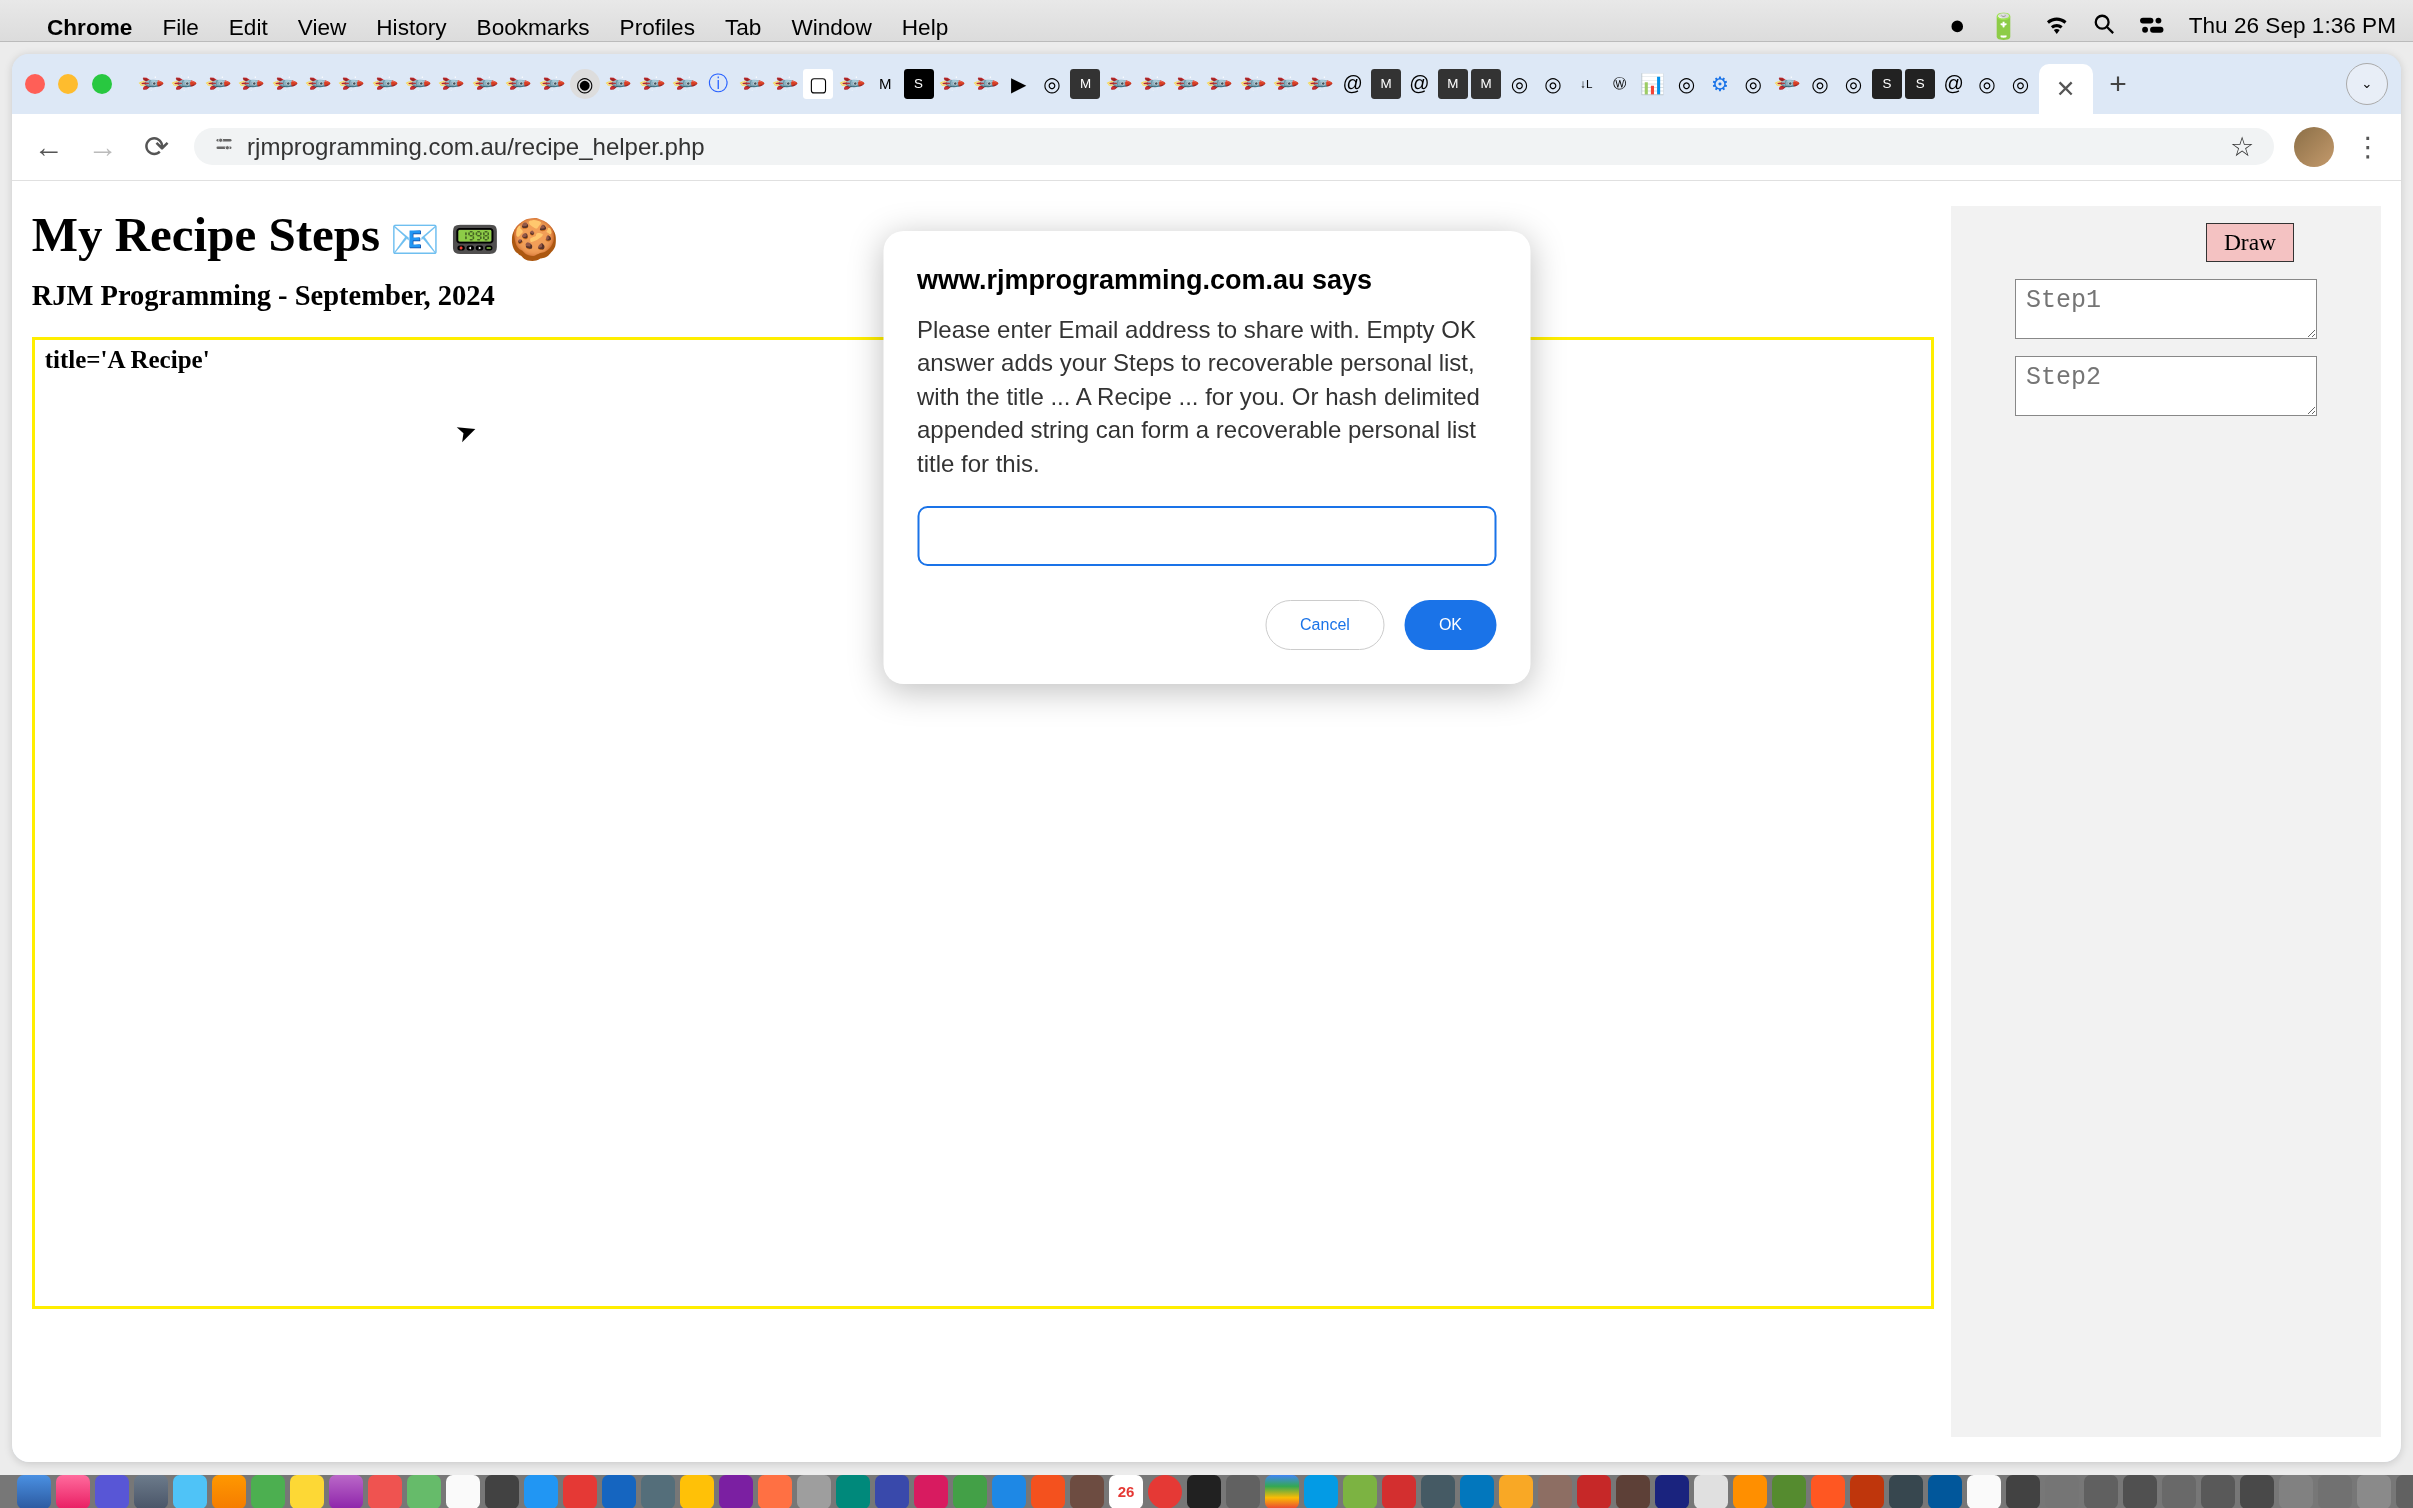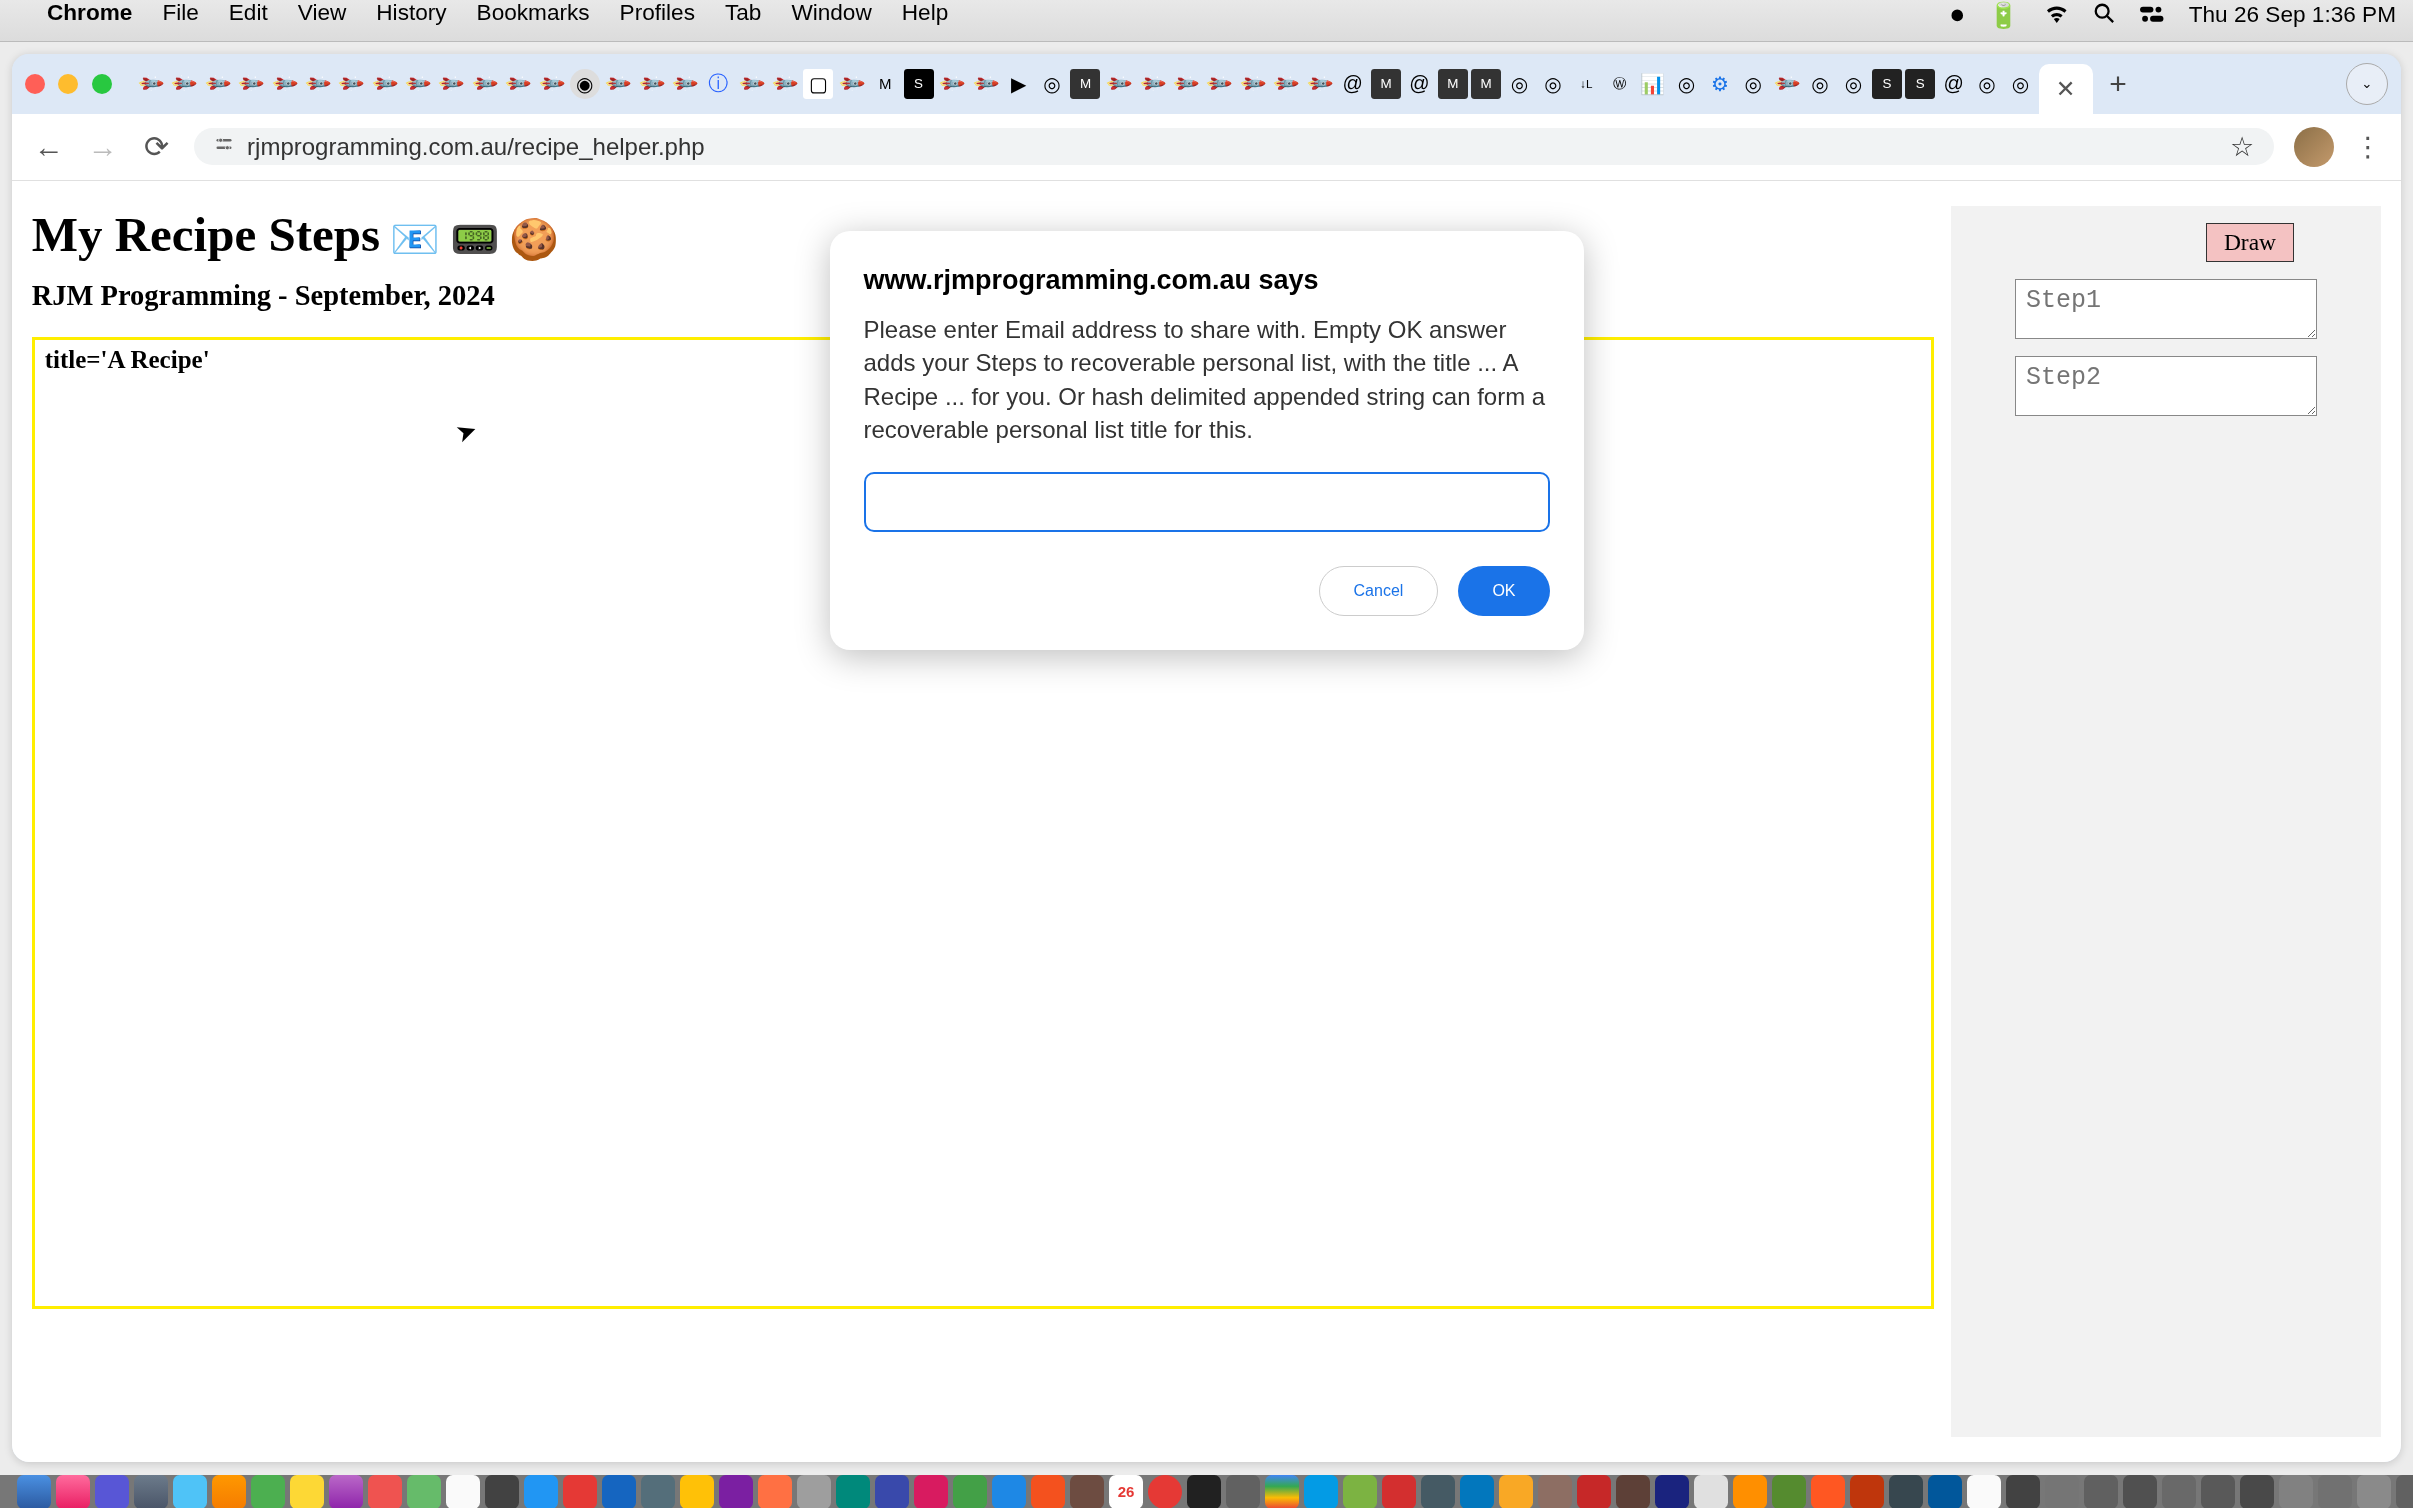--- a/index.html
+++ b/index.html
@@ -15,21 +15,21 @@
       height: 1508px;
       overflow: hidden;
       position: relative;
     }
     
     
     .menubar {
       height: 42px;
       background: linear-gradient(to bottom, #e8e8e8, #dcdcdc);
       display: flex;
-      align-items: flex-start;
+      align-items: flex-end;
       padding: 0 17px;
       font-size: 22.6px;
       border-bottom: 0.8px solid #bbb;
     }
     
     .menubar-left {
       display: flex;
       align-items: center;
       gap: 30px;
     }
@@ -289,21 +289,21 @@
       resize: both;
       background: white;
     }
     
     
     .dialog-overlay {
       position: absolute;
       top: 50px;
       left: 50%;
       transform: translateX(-50%);
-      width: 754px;
+      width: 647px;
       background: white;
       border-radius: 20px;
       box-shadow: 0 6.7px 34px rgba(0,0,0,0.25);
       padding: 34px;
       z-index: 100;
     }
     
     .dialog-title {
       font-size: 27px;
       font-weight: 600;

